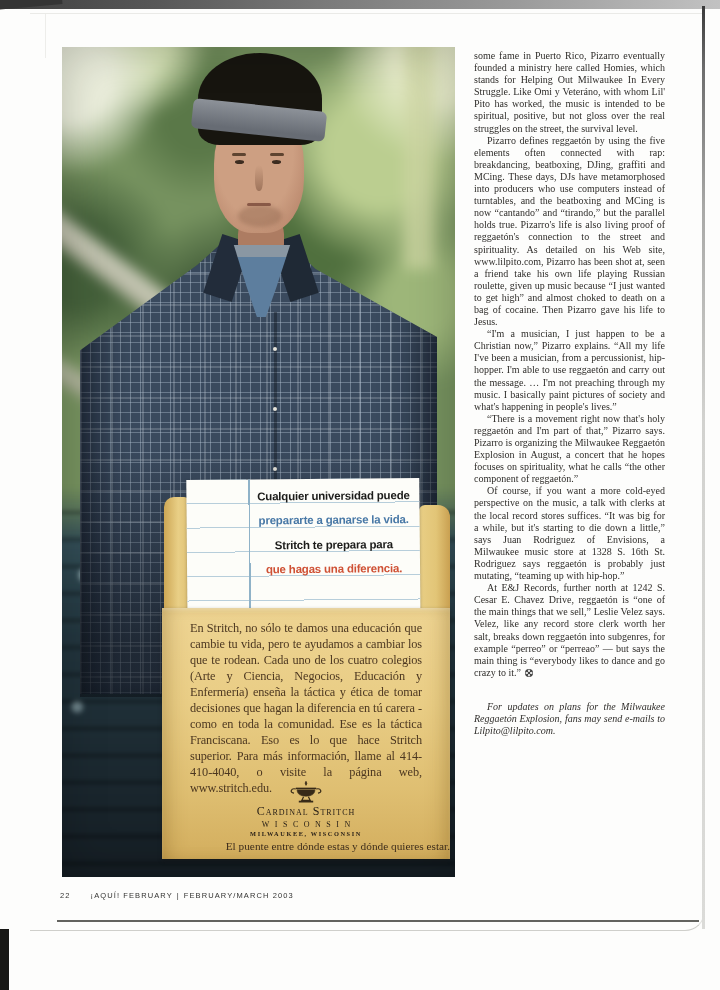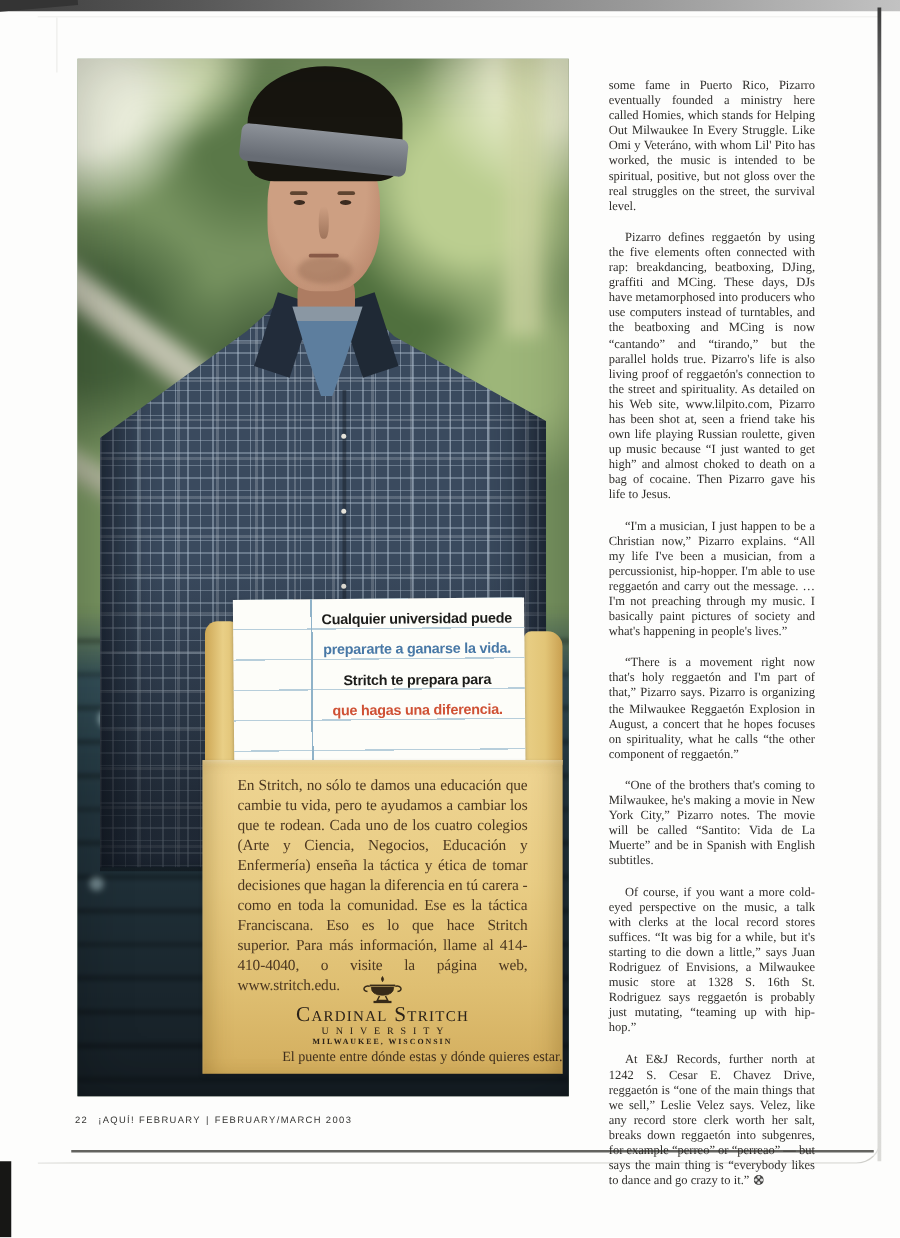--- a/index.html
+++ b/index.html
@@ -94,45 +94,45 @@
   .card-line{height:24.3px;line-height:24.3px;white-space:nowrap;letter-spacing:-0.2px;}
   #envelope{position:absolute;left:162px;top:608px;width:288px;height:251px;
     background:linear-gradient(180deg,#eed492 0%,#e9cd85 38%,#dfbf72 72%,#d3ae5e 100%);
     box-shadow:inset 14px 0 20px -10px rgba(118,84,22,.38), inset -14px 0 20px -10px rgba(118,84,22,.38),
                inset 0 3px 4px -2px rgba(255,244,210,.9), 0 2px 4px rgba(20,20,20,.45);}
   .env-body{position:absolute;left:28px;top:12px;width:232px;color:#4c3720;
     font-family:"Liberation Serif",serif;font-size:12.3px;line-height:16px;text-align:justify;
     letter-spacing:-0.1px;}
   .env-logo{position:absolute;left:0;right:0;top:172px;text-align:center;color:#2a2118;}
   .env-logo svg{display:block;margin:0 auto;}
-  .logo-name{font-family:"Liberation Serif",serif;font-variant:small-caps;font-size:17px;
+  .logo-name{font-family:"Liberation Serif",serif;font-variant:small-caps;font-size:12px;
     letter-spacing:1px;line-height:13px;margin-top:1px;}
   .logo-univ{font-family:"Liberation Serif",serif;font-size:8px;letter-spacing:5.5px;line-height:9px;margin-top:2px;text-indent:5.5px;}
   .logo-loc{font-family:"Liberation Serif",serif;font-size:6.3px;letter-spacing:1.6px;line-height:7px;margin-top:1px;font-weight:bold;}
   .env-tagline{position:absolute;left:0;right:0;top:232px;text-align:right;color:#3f2e1c;
     font-family:"Liberation Serif",serif;font-size:11.3px;}
 
   
   #column{position:absolute;left:474px;top:50px;width:191px;color:#2f2d2a;
     font-family:"Liberation Serif",serif;font-size:10px;line-height:12.1px;text-align:justify;}
-  #column p{margin:13px;text-indent:13px;}
+  #column p{margin:0;text-indent:13px;}
   #column p.lead{text-indent:0;}
   .endmark{display:inline-block;width:8px;height:8px;border-radius:50%;background-color:#414140;
     margin-left:4px;vertical-align:-1px;
     background-image:
       radial-gradient(circle at 50% 22%, rgba(255,255,255,.85) 0 .8px, rgba(255,255,255,0) 1.6px),
       radial-gradient(circle at 50% 78%, rgba(255,255,255,.85) 0 .8px, rgba(255,255,255,0) 1.6px),
       radial-gradient(circle at 22% 50%, rgba(255,255,255,.85) 0 .8px, rgba(255,255,255,0) 1.6px),
       radial-gradient(circle at 78% 50%, rgba(255,255,255,.85) 0 .8px, rgba(255,255,255,0) 1.6px);}
   .closing{margin-top:22px !important;font-style:italic;}
 
   
   #footer{position:absolute;left:60px;top:891px;font-family:"Liberation Sans",sans-serif;
     font-size:7.5px;letter-spacing:1.1px;color:#333331;white-space:nowrap;}
-  #footer .pn{margin-right:8px;}
+  #footer .pn{margin-right:20px;}
   #footer .sep{margin:0 4px;}
 </style>
 </head>
 <body>
 
 <div id="scan">
 
   <div class="top-band"></div>
   <div class="top-band-notch"></div>
   <div class="page-sheet"></div>
@@ -195,33 +195,33 @@
           <path d="M30 2 q3 4 0 7 q-3 -4 0 -7 Z" fill="#372a18" stroke-width="1"></path>
           <path d="M13 14 h34" stroke-width="2.5"></path>
           <path d="M15 16 q0 11 15 11 q15 0 15 -11" fill="#372a18" stroke-width="1"></path>
           <path d="M13 15 c-8 -2 -11 6 -3 7"></path>
           <path d="M47 15 c8 -2 11 6 3 7"></path>
           <path d="M26 28 l-3 6 h14 l-3 -6" stroke-width="2"></path>
           <path d="M18 36 h24" stroke-width="3"></path>
         </g>
       </svg>
       <div class="logo-name">Cardinal Stritch</div>
-      <div class="logo-univ">UNIVERSITY</div>
+      <div class="logo-univ">WISCONSIN</div>
       <div class="logo-loc">MILWAUKEE, WISCONSIN</div>
     </div>
     <div class="env-tagline">El puente entre dónde estas y dónde quieres estar.</div>
   </div>
 
   <div id="column">
     <p class="lead">some fame in Puerto Rico, Pizarro eventually founded a ministry here called Homies, which stands for Helping Out Milwaukee In Every Struggle. Like Omi y Veteráno, with whom Lil' Pito has worked, the music is intended to be spiritual, positive, but not gloss over the real struggles on the street, the survival level.</p>
     <p>Pizarro defines reggaetón by using the five elements often connected with rap: breakdancing, beatboxing, DJing, graffiti and MCing. These days, DJs have metamorphosed into producers who use computers instead of turntables, and the beatboxing and MCing is now “cantando” and “tirando,” but the parallel holds true. Pizarro's life is also living proof of reggaetón's connection to the street and spirituality. As detailed on his Web site, www.lilpito.com, Pizarro has been shot at, seen a friend take his own life playing Russian roulette, given up music because “I just wanted to get high” and almost choked to death on a bag of cocaine. Then Pizarro gave his life to Jesus.</p>
     <p>“I'm a musician, I just happen to be a Christian now,” Pizarro explains. “All my life I've been a musician, from a percussionist, hip-hopper. I'm able to use reggaetón and carry out the message. … I'm not preaching through my music. I basically paint pictures of society and what's happening in people's lives.”</p>
     <p>“There is a movement right now that's holy reggaetón and I'm part of that,” Pizarro says. Pizarro is organizing the Milwaukee Reggaetón Explosion in August, a concert that he hopes focuses on spirituality, what he calls “the other component of reggaetón.”</p>
-    <p>“One of the brothers that's coming to Milwaukee, he's making a movie in New York City,” Pizarro notes. The movie will be called “Santito: Vida de La Muerte” and be in Spanish with English subtitles.</p>
     <p>Of course, if you want a more cold-eyed perspective on the music, a talk with clerks at the local record stores suffices. “It was big for a while, but it's starting to die down a little,” says Juan Rodriguez of Envisions, a Milwaukee music store at 1328 S. 16th St. Rodriguez says reggaetón is probably just mutating, “teaming up with hip-hop.”</p>
     <p><span>At E&amp;J Records, further north at 1242 S. Cesar E. Chavez Drive, reggaetón is “one of the main things that we sell,” Leslie Velez says. Velez, like any record store clerk worth her salt, breaks down reggaetón into subgenres, for example “perreo” or “perreao” — but says the main thing is “everybody likes to dance and go crazy to it.”</span><span class="endmark"></span></p>
+    <p class="closing">For updates on plans for the Milwaukee Reggaetón Explosion, fans may send e-mails to Lilpito@lilpito.com.</p>
   </div>
 
   <div id="footer">
     <span class="pn">22</span><span>¡AQUÍ! FEBRUARY</span><span class="sep">|</span><span>FEBRUARY/MARCH 2003</span>
   </div>
 
 </div>
 
 </body></html>

